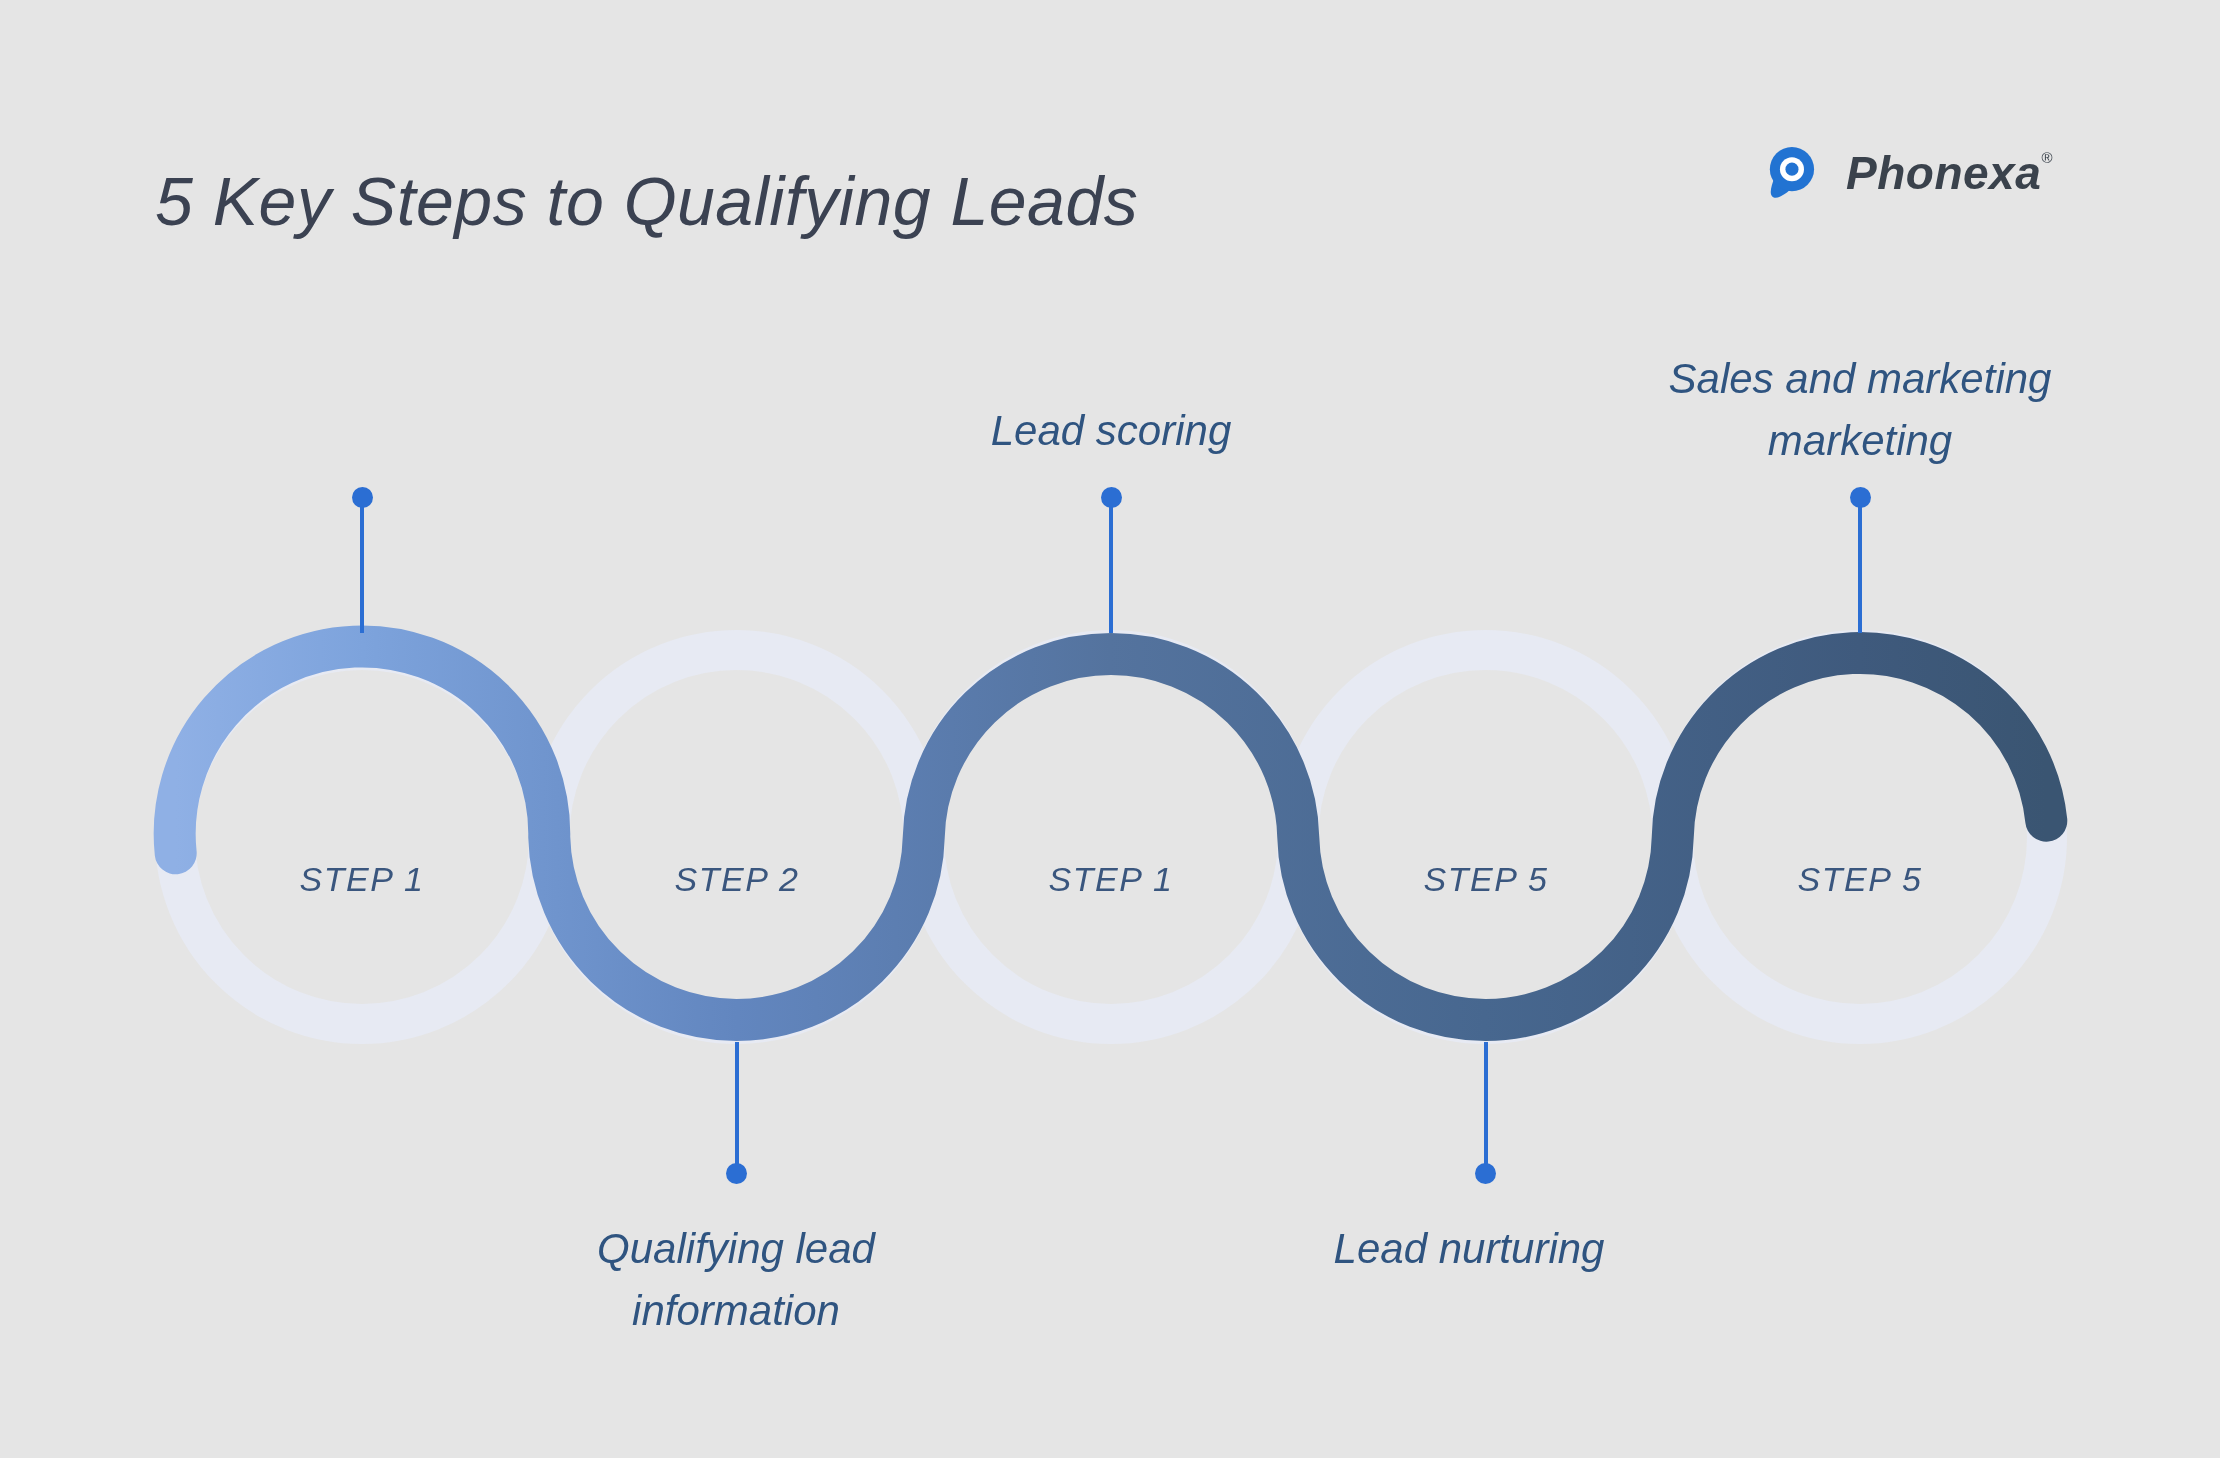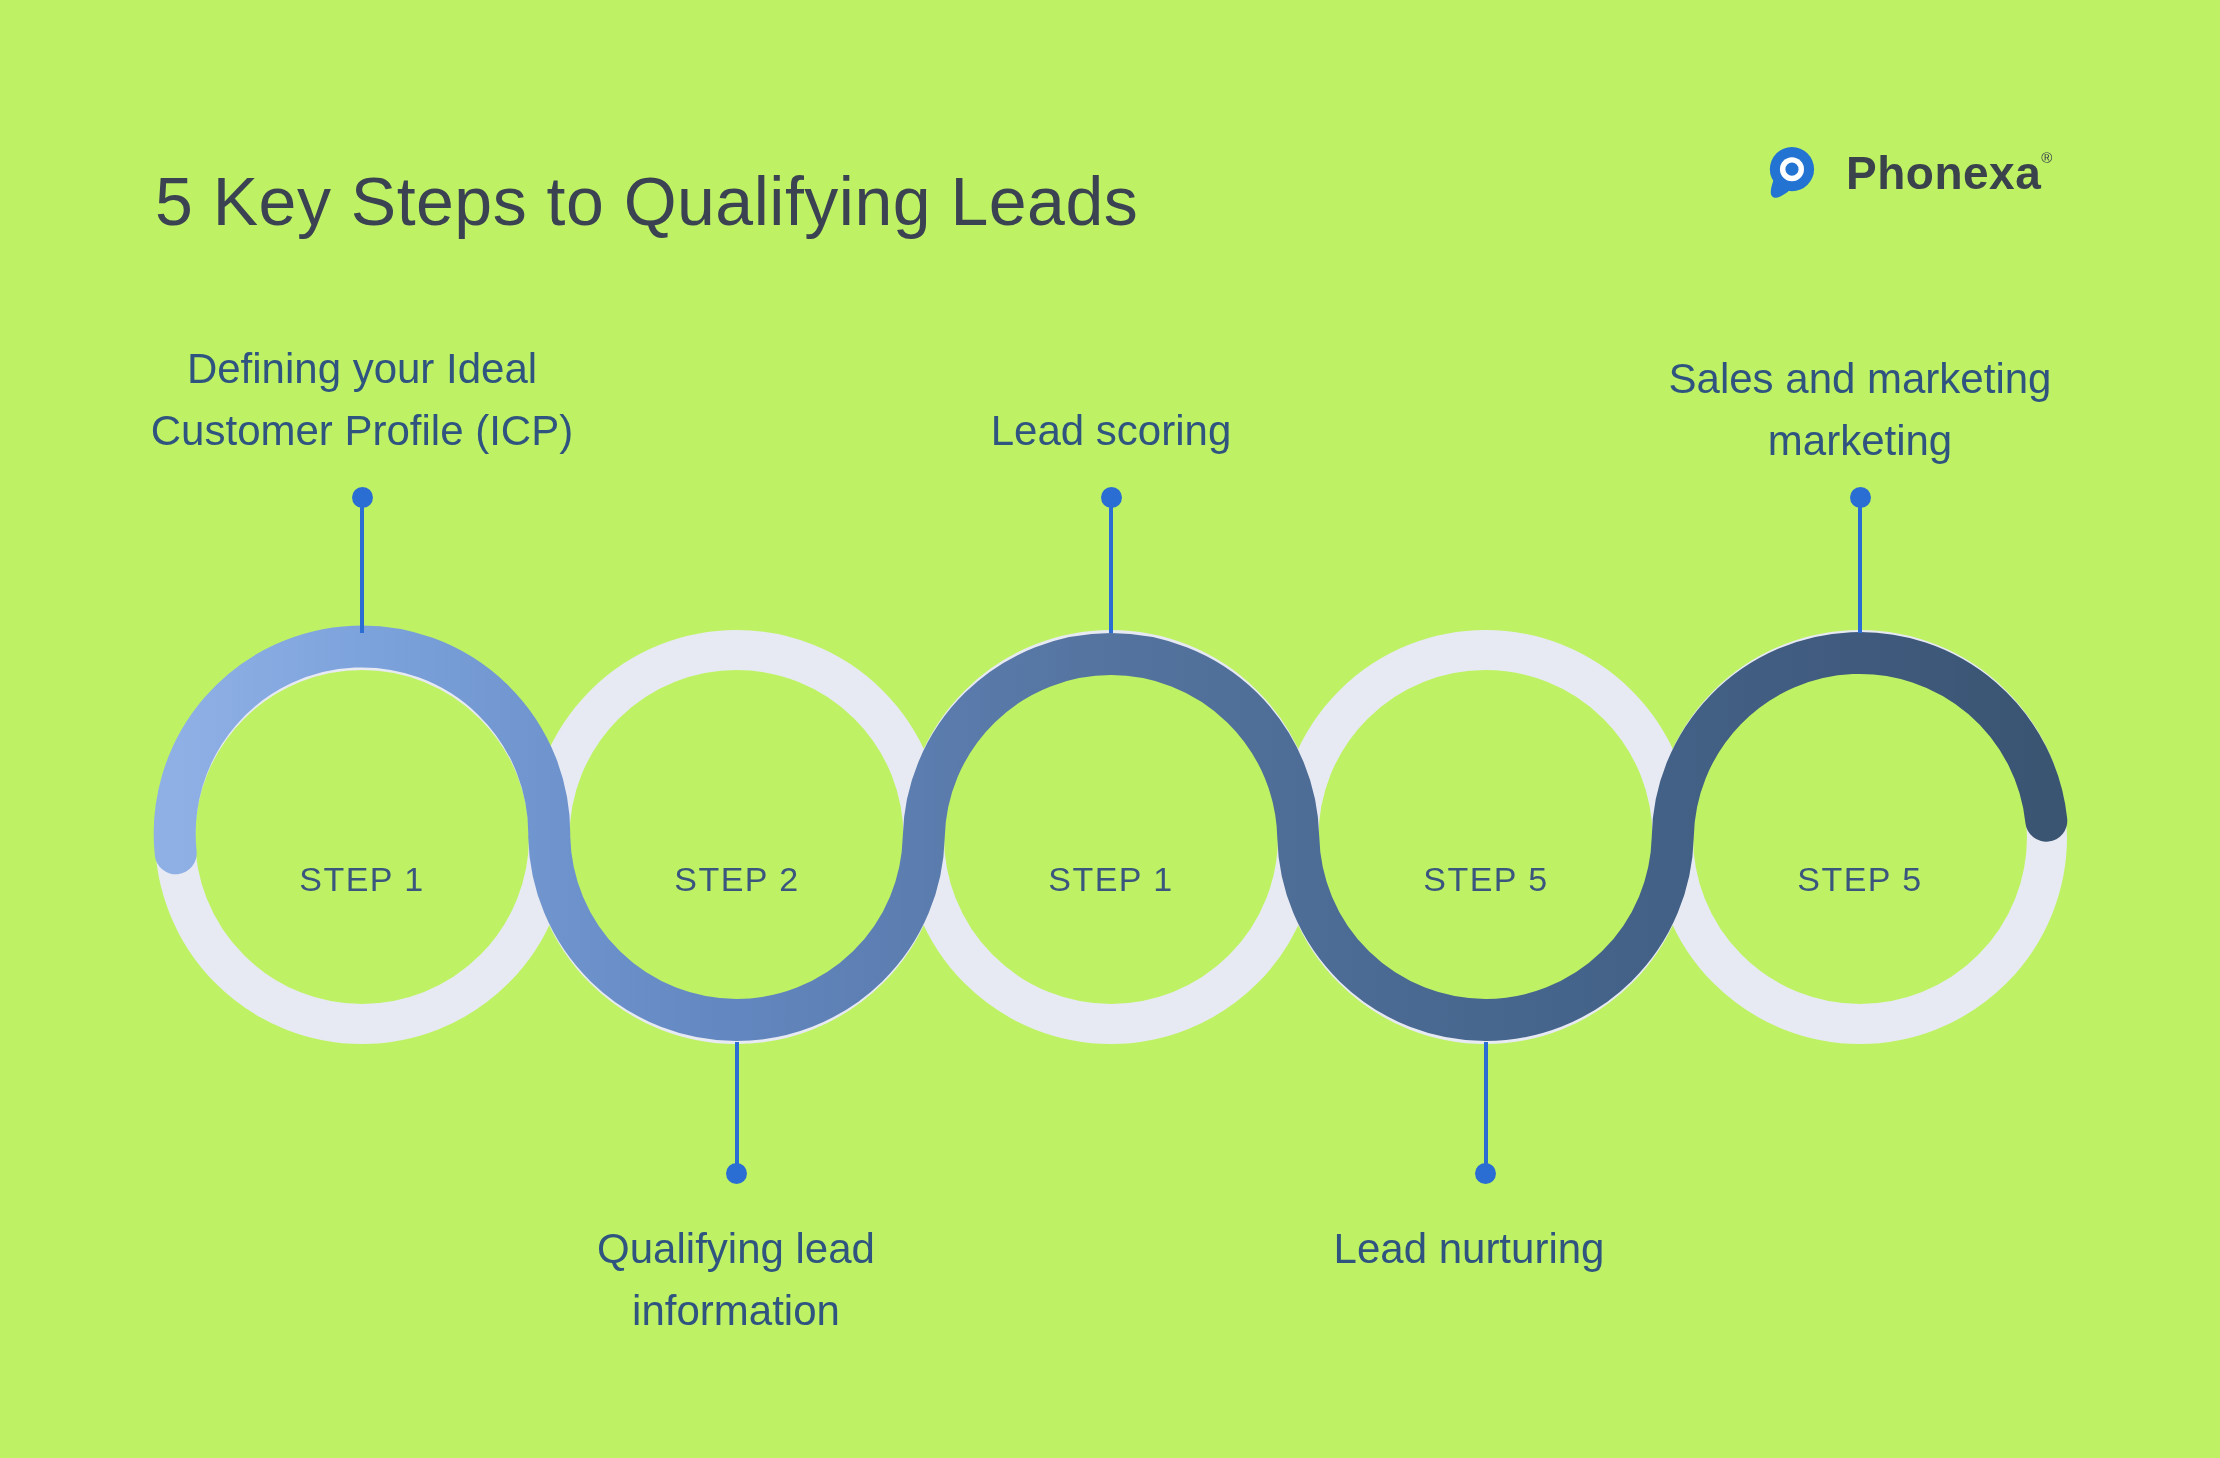--- a/index.html
+++ b/index.html
@@ -5,22 +5,23 @@
   html, body {
     margin: 0;
     padding: 0;
     background: #ffffff;
     font-family: "Liberation Sans", sans-serif;
   }
   #stage {
     position: relative;
     width: 2220px;
     height: 1458px;
-    background: #bef264;
+    background: #e5e5e5;
     overflow: hidden;
+    font-style: italic;
   }
 
   
   .page-title {
     position: absolute;
     left: 155px;
     top: 162px;
     font-size: 68px;
     font-weight: 500;
     letter-spacing: 0.5px;
@@ -190,24 +191,20 @@
     <div class="connector-line line-top"></div>
     <div class="connector-dot dot-top"></div>
   </div>
 
   <div class="step-label s1">STEP 1</div>
   <div class="step-label s2">STEP 2</div>
   <div class="step-label s3">STEP 1</div>
   <div class="step-label s4">STEP 5</div>
   <div class="step-label s5">STEP 5</div>
 
-  <div class="caption c1">
-    <span>Defining your Ideal</span>
-    <span>Customer Profile (ICP)</span>
-  </div>
   <div class="caption c2">
     <span>Qualifying lead</span>
     <span>information</span>
   </div>
   <div class="caption c3">
     <span>Lead scoring</span>
   </div>
   <div class="caption c4">
     <span>Lead nurturing</span>
   </div>

